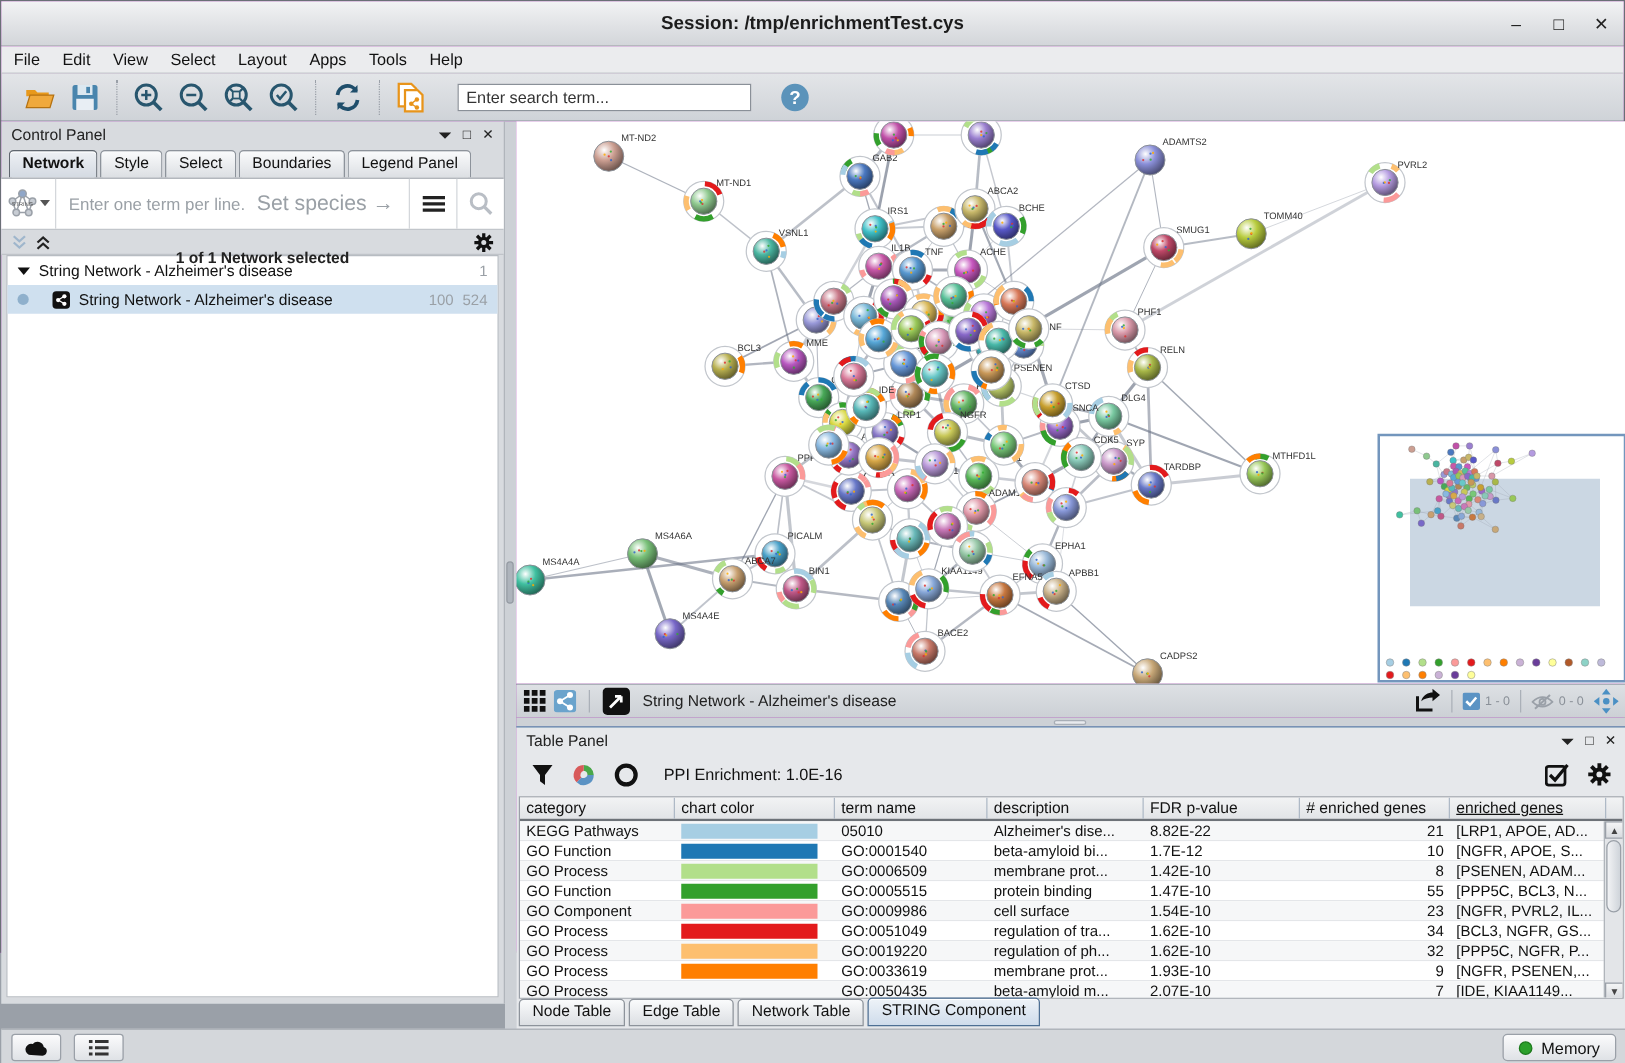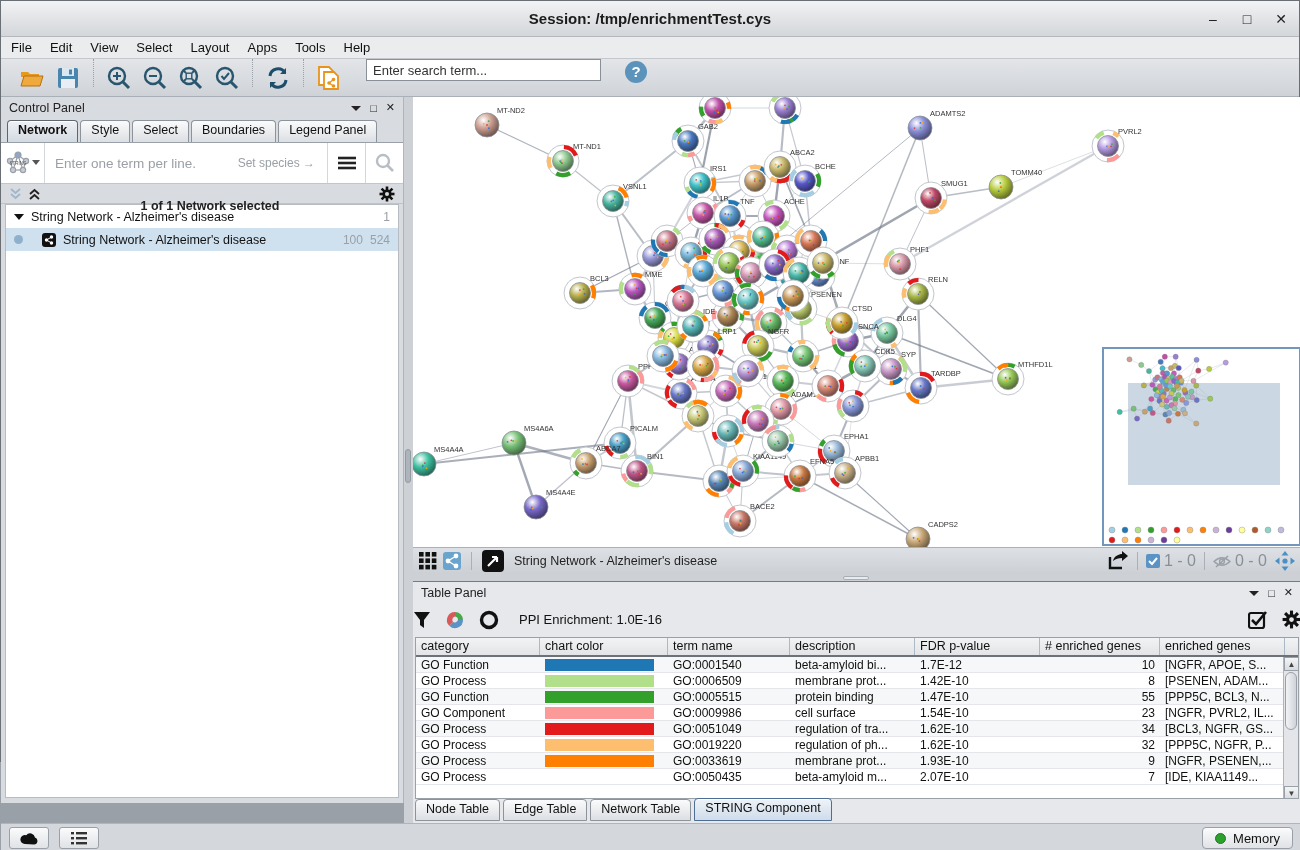--- a/index.html
+++ b/index.html
@@ -15,21 +15,21 @@
   .winbtn { font-size:14px; color:#222; cursor:default; width:16px; text-align:center; }
 
   
   .menubar { position:absolute; left:0; top:36px; width:100%; height:22px; background:#ebecee;
     border-bottom:1px solid #c4c7cb; display:flex; align-items:center; padding-left:10px; gap:18px; }
   .menu-item { font-size:13px; color:#111; }
 
   
   .toolbar { position:absolute; left:0; top:58px; width:100%; height:38px;
     background:linear-gradient(#e3e5e8,#cfd3d8); border-bottom:1px solid #aab0b8;
-    display:flex; padding-left:8px; }
+    display:flex; align-items:center; padding-left:8px; }
   .tbgroup { display:flex; align-items:center; gap:10px; padding:0 10px; }
   .tbsep { width:1px; height:28px; border-left:1px dotted #9aa0a8; margin:0 2px; }
   .tbicon { width:26px; height:26px; display:flex; align-items:center; justify-content:center; }
   .searchbox { width:235px; height:22px; border:1px solid #8a9098; background:#fff; font-size:13px;
     padding:0 6px; color:#333; margin-left:14px; }
   .searchbox::placeholder { color:#333; }
   .helpbtn { margin-left:22px; }
   .vsplitter { position:absolute; left:403px; top:96px; width:9px; height:726px; background:#cdd1d6; }
   .vsplit-handle { position:absolute; left:1px; top:352px; width:6px; height:34px; background:#aeb4bc; border-radius:3px; border:1px solid #949aa2; }
 
@@ -38,47 +38,47 @@
   .panel-header { height:21px; display:flex; align-items:center; padding:0 8px; font-size:12.5px; color:#222; }
   .panel-header .ph-title { flex:1; }
   .ph-icons { display:flex; gap:9px; align-items:center; color:#222; font-size:11px; }
   .cp-tabs { display:flex; padding:2px 4px 0 6px; gap:2px; height:24px; }
   .cp-tab { border:1px solid #8d939b; border-bottom:none; border-radius:4px 4px 0 0; padding:2px 10px 3px;
     font-size:12.5px; background:linear-gradient(#fafbfc,#dcdfe3); color:#111; }
   .cp-tab.active { background:linear-gradient(#eef1f5,#d4dae2); border-color:#5f666e; font-weight:700; box-shadow:inset 0 1px 0 #fff; }
   .string-bar { height:42px; background:#fff; border-top:1px solid #9aa0a8; border-bottom:1px solid #c2c6cb; display:flex; align-items:center; }
   .string-logo { width:44px; height:100%; display:flex; align-items:center; justify-content:center; gap:2px; border-right:1px solid #d4d7db; }
   .string-input { flex:1; font-size:13.5px; color:#9aa0a6; padding-left:10px; }
-  .string-species { font-size:12px; color:#9aa0a6; padding-right:12px; }
+  .string-species { font-size:17px; color:#9aa0a6; padding-right:12px; }
   .string-btn { width:38px; height:100%; display:flex; align-items:center; justify-content:center; border-left:1px solid #d4d7db; }
   .sel-bar { height:20px; display:flex; align-items:center; padding:0 8px; background:#d8dbdf; border-bottom:1px solid #c0c4c9; }
   .sel-bar .sel-text { flex:1; text-align:center; font-size:12.5px; font-weight:bold; color:#222;margin-top:24px; }
   .net-tree { background:#fff; border:1px solid #b7bcc2; margin:0 4px; height:calc(100% - 112px); }
   .tree-row { height:23px; display:flex; align-items:center; font-size:12.5px; color:#111; padding:0 8px; gap:7px; }
   .tree-row .grow { flex:1; }
   .tree-count { color:#9aa0a6; font-size:12px; }
   .tree-row.selected { background:#cfe0ef; }
   .tree-bullet { width:9px; height:9px; border-radius:50%; background:#8fb0cc; }
   .share-badge { width:14px; height:14px; background:#111; border-radius:3px; display:flex; align-items:center; justify-content:center; }
 
   
   .netview { position:absolute; left:412px; top:96px; width:888px; height:450px; background:#fff; overflow:hidden; }
   .net-toolbar { position:absolute; left:412px; top:546px; width:888px; height:27px;
     background:linear-gradient(#dde0e4,#ccd0d5); border-top:1px solid #aab0b8; display:flex; align-items:center; }
   .nt-left { display:flex; align-items:center; gap:6px; padding-left:6px; }
   .nt-title { font-size:12.5px; color:#222; margin-left:10px; flex:1; }
   .nt-right { display:flex; align-items:center; gap:8px; padding-right:6px; }
-  .nt-counts { font-size:16px; color:#8a9098; display:flex; align-items:center; gap:4px; }
+  .nt-counts { font-size:10px; color:#8a9098; display:flex; align-items:center; gap:4px; }
   .nt-vr { width:1px; height:18px; background:#aab0b8; }
   .hsplitter { position:absolute; left:412px; top:573px; width:888px; height:7px; background:#cdd1d6; }
   .hsplit-handle { position:absolute; left:430px; top:2px; width:26px; height:4px; background:#e8eaee; border:1px solid #a8aeb6; border-radius:2px; }
 
   
   .table-panel { position:absolute; left:412px; top:580px; width:888px; height:242px; background:#e6e8eb; border-top:1px solid #5a81a8; }
-  .tp-tools { height:33px; display:flex; align-items:center; gap:14px; padding:0 0; }
+  .tp-tools { height:33px; display:flex; align-items:center; gap:14px; padding:0 12px; }
   .ppi-label { font-size:13px; color:#111; margin-left:6px; flex:1; }
   .grid { position:absolute; left:2px; top:55px; width:884px; border:1px solid #9aa0a8; background:#fff; height:162px; overflow:hidden; }
   .grid-header { display:flex; height:19px; background:linear-gradient(#f2f3f4,#e2e4e7); border-bottom:2px solid #6d7278; }
   .gh-cell { font-size:12.5px; color:#111; padding:1px 5px; border-right:1px solid #aeb9c6; overflow:hidden; white-space:nowrap; }
   .grid-row { display:flex; height:16px; border-bottom:1px solid #e4e6e9; background:#fff; }
   .grid-row:nth-child(odd) { background:#f6f7f8; }
   .g-cell { font-size:12px; color:#111; padding:0 5px; white-space:nowrap; overflow:hidden; display:flex; align-items:center; }
   .g-cell.num { justify-content:flex-end; }
   .colorbar { width:92%; height:12px; }
   .vscroll { position:absolute; right:0; top:19px; width:15px; height:143px; background:#e3e5e8; border-left:1px solid #b0b5bb; }
@@ -2418,23 +2418,34 @@
         </svg>
     </div>
     <div class="grid">
       <div class="grid-header" id="grid-header">
           <div class="gh-cell" style="width: 124px;">category</div>
           <div class="gh-cell" style="width: 128px;">chart color</div>
           <div class="gh-cell" style="width: 122px;">term name</div>
           <div class="gh-cell" style="width: 125px;">description</div>
           <div class="gh-cell" style="width: 125px;">FDR p-value</div>
           <div class="gh-cell" style="width: 120px;"># enriched genes</div>
-          <div class="gh-cell" style="width: 125px;">enriched genes</div>
+          <div class="gh-cell" style="width: 125px; text-decoration: underline;">enriched genes</div>
         </div>
       <div id="grid-body">
+          <div class="grid-row">
+            <div class="g-cell" style="width: 124px;">KEGG Pathways</div>
+            <div class="g-cell" style="width: 128px;">
+              <div class="colorbar" style="background: rgb(166, 206, 227);"></div>
+            </div>
+            <div class="g-cell" style="width: 122px;">05010</div>
+            <div class="g-cell" style="width: 125px;">Alzheimer's dise...</div>
+            <div class="g-cell" style="width: 125px;">8.82E-22</div>
+            <div class="g-cell num" style="width: 120px;">21</div>
+            <div class="g-cell" style="width: 125px;">[LRP1, APOE, AD...</div>
+          </div>
           <div class="grid-row">
             <div class="g-cell" style="width: 124px;">GO Function</div>
             <div class="g-cell" style="width: 128px;">
               <div class="colorbar" style="background: rgb(31, 120, 180);"></div>
             </div>
             <div class="g-cell" style="width: 122px;">GO:0001540</div>
             <div class="g-cell" style="width: 125px;">beta-amyloid bi...</div>
             <div class="g-cell" style="width: 125px;">1.7E-12</div>
             <div class="g-cell num" style="width: 120px;">10</div>
             <div class="g-cell" style="width: 125px;">[NGFR, APOE, S...</div>

